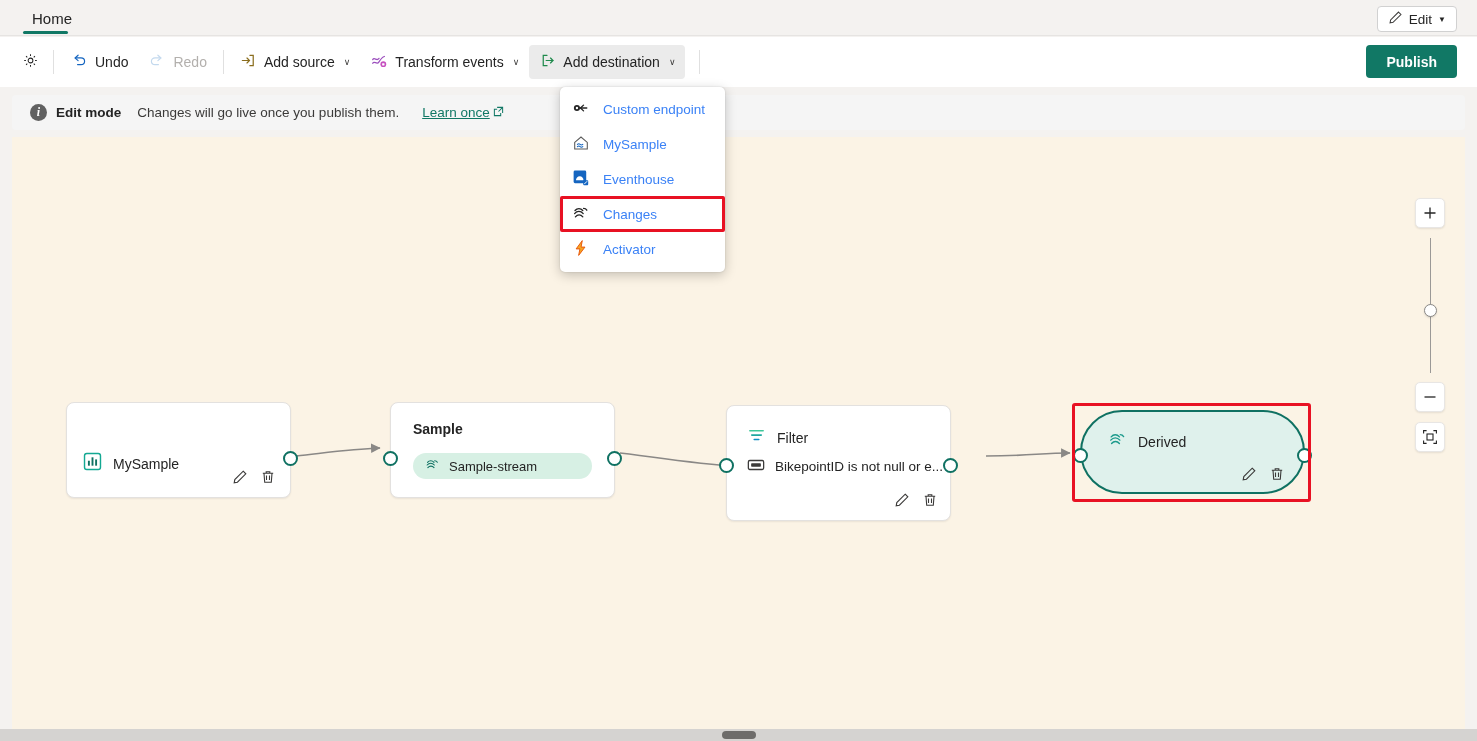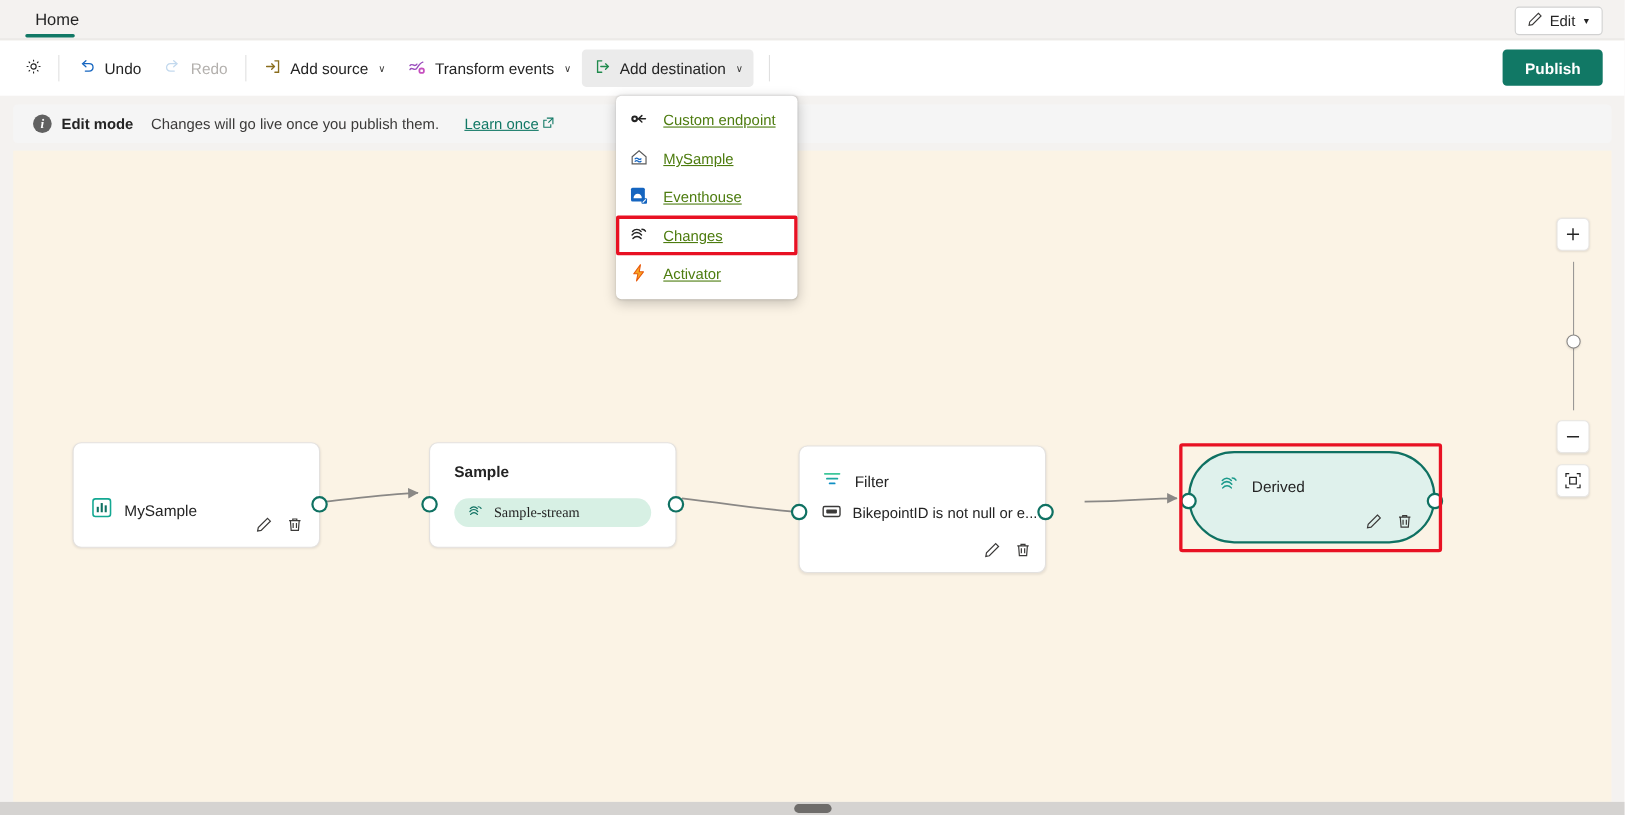--- a/index.html
+++ b/index.html
@@ -92,21 +92,21 @@
     position: absolute; display: flex; gap: 12px; align-items: center;
   }
   .icon-btn { cursor: pointer; display: flex; align-items: center; }
   .port {
     position: absolute; width: 11px; height: 11px; border-radius: 50%;
     background: #ffffff; border: 2px solid #0f7162; box-sizing: content-box;
   }
   .pill {
     display: flex; align-items: center; gap: 9px;
     height: 26px; padding: 0 12px; border-radius: 13px;
-    background: #d7f0e4; font-size: 13px; color: #242424; font-family: Liberation Serif, serif;
+    background: #d7f0e4; font-size: 13px; color: #242424;
   }
   .redbox {
     position: absolute; border: 3px solid #e81123; border-radius: 3px;
     pointer-events: none;
   }
   .derived-node {
     position: absolute; background: #dff1ec; border: 2px solid #0f7162;
     border-radius: 42px;
   }
   .filter-row { display: flex; align-items: center; gap: 10px; font-size: 13.5px; color: #242424; }
@@ -127,23 +127,22 @@
 
   
   .menu {
     position: absolute; left: 560px; top: 87px; width: 165px;
     background: #ffffff; border-radius: 5px;
     box-shadow: 0 3px 12px rgba(0,0,0,0.22), 0 0 2px rgba(0,0,0,0.14);
     padding: 5px 0; z-index: 40;
   }
   .menu-item {
     display: flex; align-items: center; gap: 13px;
-    height: 35px; padding: 0 12px; font-size: 13.5px; color: #4d7c0f;
+    height: 35px; padding: 0 12px; font-size: 13.5px; color: #3b82f6;
     cursor: pointer;
-    text-decoration: underline;
   }
   .menu-highlight {
     position: absolute; left: 560px; top: 196px; width: 165px; height: 36px;
     border: 3px solid #e81123; border-radius: 2px; z-index: 41; pointer-events: none;
   }
 
   
   .hscroll {
     position: absolute; left: 0; bottom: 0; width: 1477px; height: 12px;
     background: #d5d3d1;

